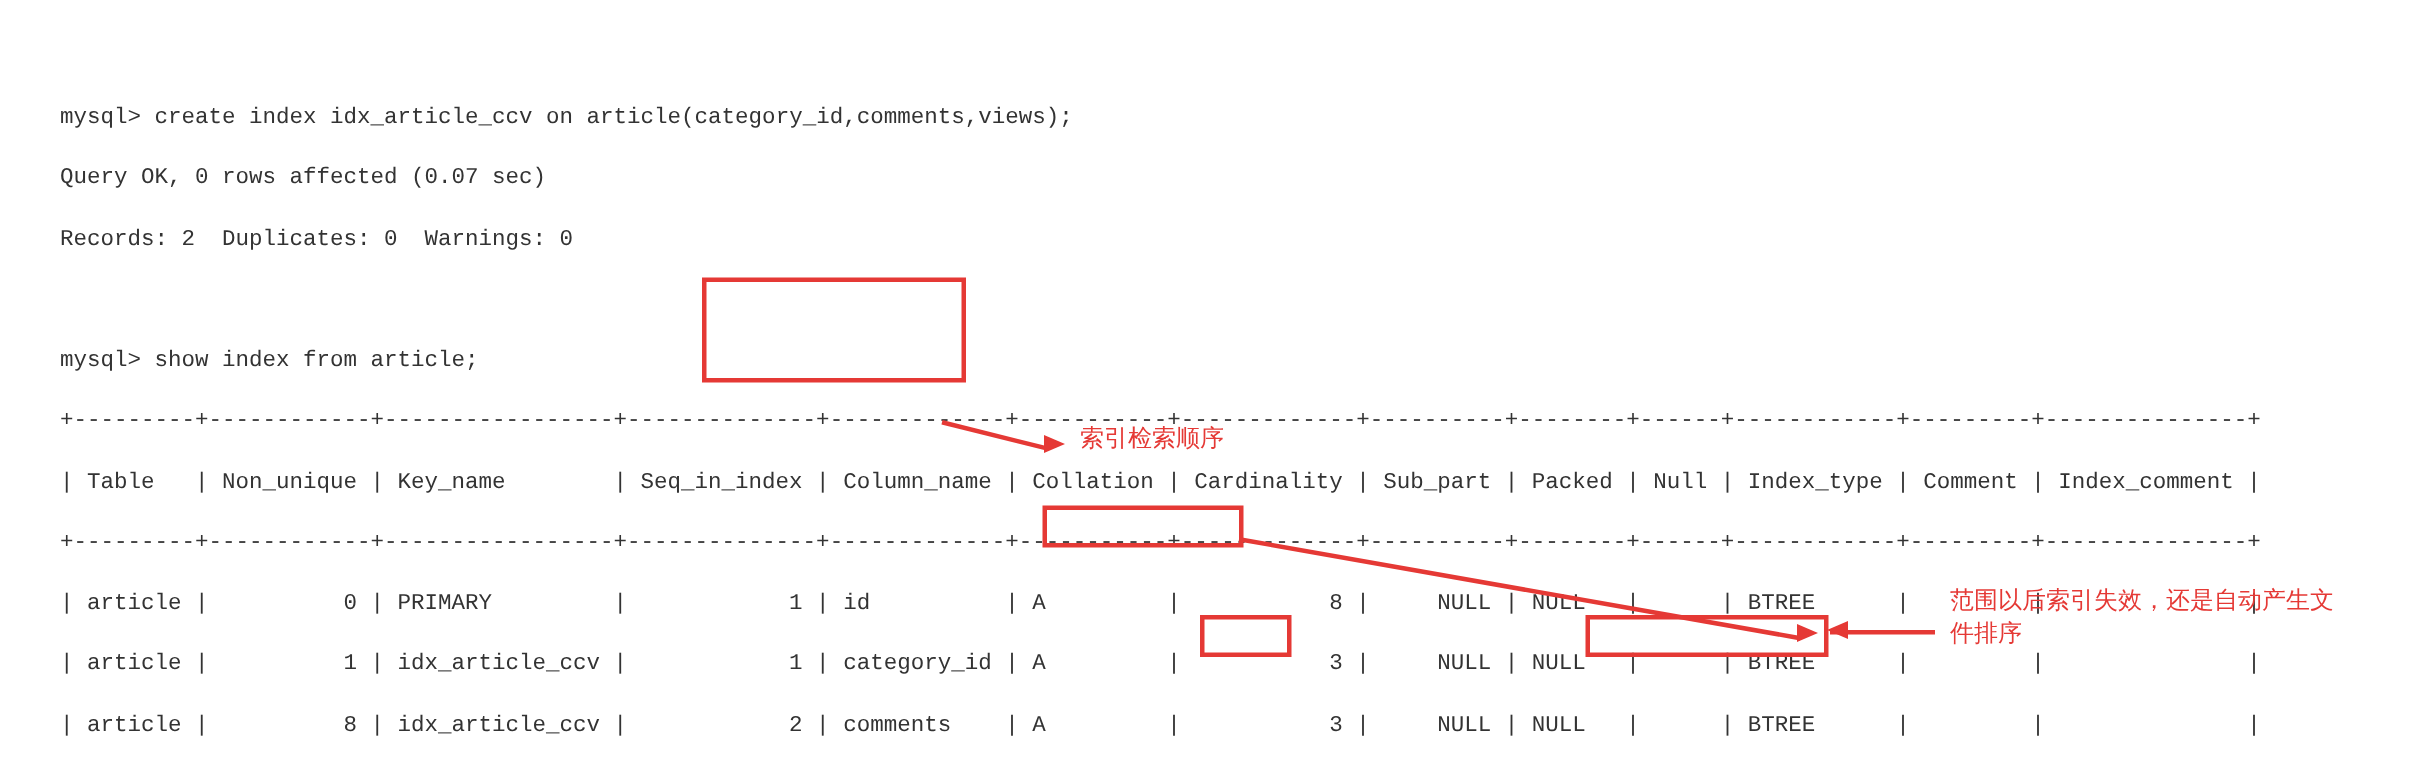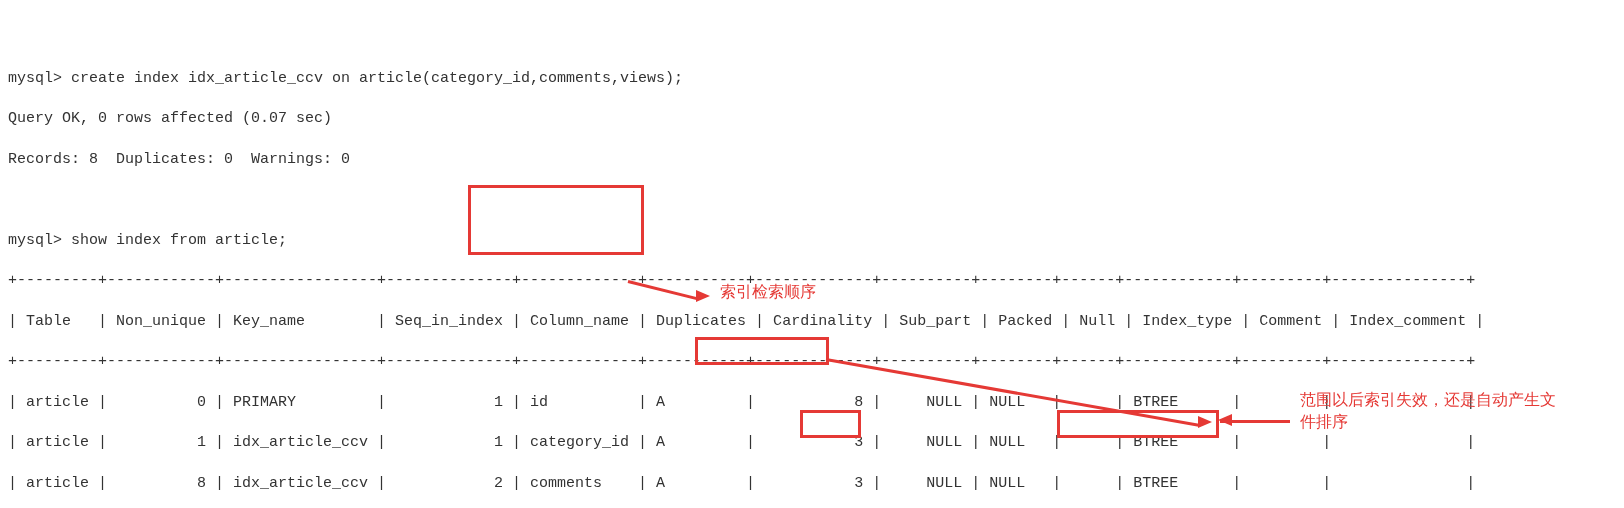--- a/index.html
+++ b/index.html
@@ -8,21 +8,21 @@
       font-family: Consolas, 'Courier New', monospace;
       font-size: 15px;
       line-height: 1.35;
       background: #ffffff;
       color: #333333;
       white-space: pre;
       position: relative;
       width: 1624px;
       box-sizing: border-box;
     }
-    .line { white-space: pre; }
+    .line { white-space: pre; margin-left: 32px; }
     .box {
       position: absolute;
       border: 3px solid #e53935;
       pointer-events: none;
     }
     .arrow-line {
       position: absolute;
       height: 3px;
       background: #e53935;
       pointer-events: none;
@@ -30,38 +30,38 @@
     .arrow-head {
       position: absolute;
       width: 0; height: 0;
       border-top: 6px solid transparent;
       border-bottom: 6px solid transparent;
       pointer-events: none;
     }
     .head-right { border-left: 14px solid #e53935; }
     .anno {
       position: absolute;
-      font-family: Liberation Mono, monospace;
+      font-family: Liberation Sans, sans-serif;
       color: #e53935;
       font-size: 16px;
       line-height: 1.4;
       white-space: normal;
     }
   </style>
 </head>
 <body>
 
 
 <div class="line"><span>mysql&gt;</span><span> create index idx_article_ccv on article(category_id,comments,views);</span></div>
 <div class="line">Query OK, 0 rows affected (0.07 sec)</div>
-<div class="line">Records: 8  Duplicates: 0  Warnings: 0</div>
+<div class="line">Records: 2  Duplicates: 0  Warnings: 0</div>
 <div class="line"> </div>
 <div class="line"><span>mysql&gt;</span><span> show index from article;</span></div>
 <div class="line">+---------+------------+-----------------+--------------+-------------+-----------+-------------+----------+--------+------+------------+---------+---------------+</div>
-<div class="line">| Table   | Non_unique | Key_name        | Seq_in_index | Column_name | Duplicates | Cardinality | Sub_part | Packed | Null | Index_type | Comment | Index_comment |</div>
+<div class="line">| Table   | Non_unique | Key_name        | Seq_in_index | Column_name | Collation | Cardinality | Sub_part | Packed | Null | Index_type | Comment | Index_comment |</div>
 <div class="line">+---------+------------+-----------------+--------------+-------------+-----------+-------------+----------+--------+------+------------+---------+---------------+</div>
 <div class="line">| article |          0 | PRIMARY         |            1 | id          | A         |           8 |     NULL | NULL   |      | BTREE      |         |               |</div>
 <div class="line">| article |          1 | idx_article_ccv |            1 | category_id | A         |           3 |     NULL | NULL   |      | BTREE      |         |               |</div>
 <div class="line">| article |          8 | idx_article_ccv |            2 | comments    | A         |           3 |     NULL | NULL   |      | BTREE      |         |               |</div>
 
 
 
 
 
 

